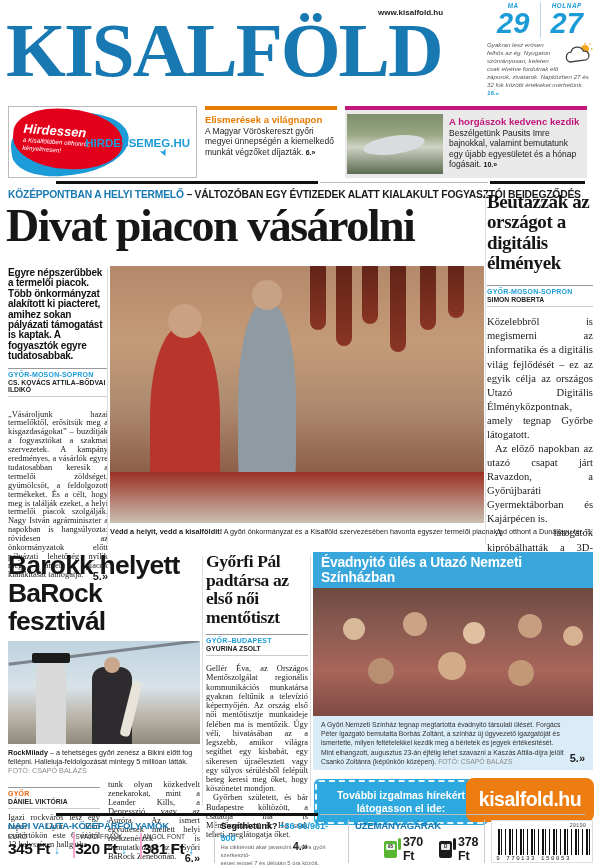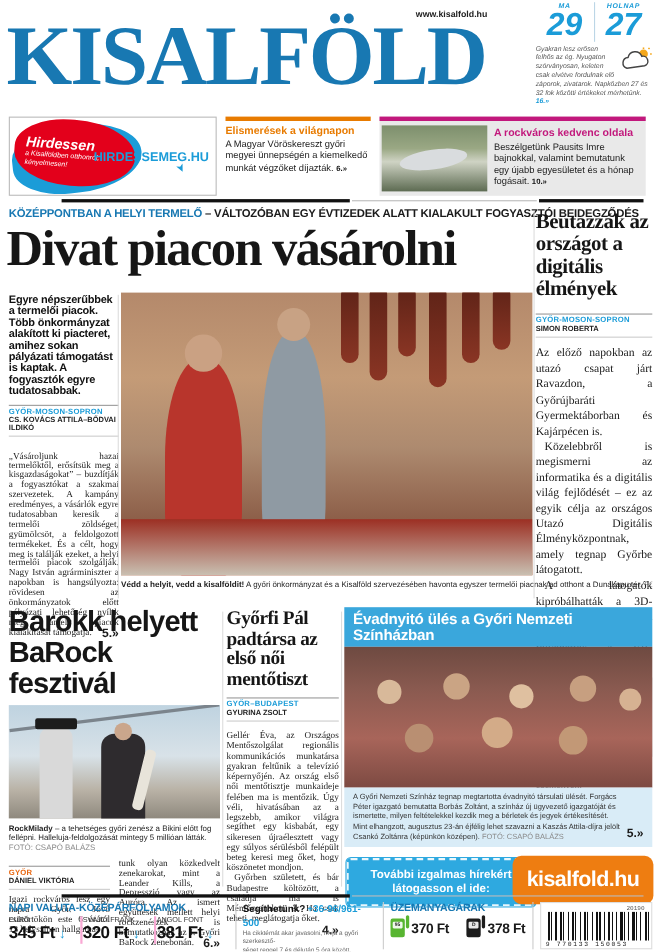--- a/index.html
+++ b/index.html
@@ -133,21 +133,21 @@
   .cur-row{display:flex;margin-top:2px;}
   .cur-cell{flex:1;text-align:left;}
   .cur-cell+.cur-cell{border-left:2px solid #f9a8d4;}
   .cur-label{font-size:6.6px;color:#333;}
   .cur-val{font-size:15.5px;font-weight:bold;color:#111;letter-spacing:-.5px;}
   .cur-arrow{color:#1b9cd8;font-size:12px;font-weight:bold;}
   .help{width:124px;font-size:5.8px;color:#666;line-height:1.35;}
   .help-title{font-size:9px;font-weight:bold;color:#111;}
   .help-phone{font-size:9px;font-weight:bold;color:#1b9cd8;}
   .fuel{width:126px;}
-  .fuel-row{display:flex;align-items:center;gap:6px;margin-top:4px;}
+  .fuel-row{display:flex;align-items:center;gap:6px;margin-top:4px;margin-left:29px;}
   .pump{width:13px;height:17px;border-radius:2px;position:relative;flex:none;}
   .pump .badge{position:absolute;left:2px;top:3px;width:9px;height:6px;background:rgba(255,255,255,.9);
       color:#222;font-size:4.5px;font-weight:bold;text-align:center;line-height:6px;border-radius:1px;}
   .pump .nozzle{position:absolute;right:-4px;top:-3px;width:3px;height:12px;border-radius:2px;}
   .pump-green{background:#58b531;}
   .pump-green .nozzle{background:#58b531;}
   .pump-black{background:#1c1c1c;}
   .pump-black .nozzle{background:#1c1c1c;}
   .fuel-val{font-size:12.5px;font-weight:bold;letter-spacing:-.3px;}
   .bc{width:104px;border:1px solid #ddd;position:relative;box-sizing:border-box;background:#fff;}
@@ -206,21 +206,21 @@
       <div class="p-head" style="color:#e87b00">Elismerések a világnapon</div>
       <div class="p-body"><span>A Magyar Vöröskereszt győri megyei ünnepségén a kiemelkedő munkát végzőket díjazták. </span><span class="ref-sm">6.»</span></div>
     </div>
 
     <div class="pbox pbox-fish">
       <div class="bar" style="background:#c2187c"></div>
       <div class="fish-photo">
         <div class="fish-fish"></div>
       </div>
       <div class="fish-txt">
-        <div class="p-head" style="color:#c2187c">A rockváros kedvenc oldala</div>
+        <div class="p-head" style="color:#c2187c">A horgászok kedvenc kezdik</div>
         <div class="p-body"><span>Beszélgetünk Pausits Imre bajnokkal, valamint bemutatunk egy újabb egyesületet és a hónap fogásait. </span><span class="ref-sm">10.»</span></div>
       </div>
     </div>
   </div>
 
   <div class="seprow" style="top:181px">
     <div class="seg blk" style="left:48px;width:262px"></div>
     <div class="seg thin" style="left:312px;width:168px"></div>
     <div class="seg blk" style="left:482px;width:95px"></div>
   </div>
@@ -252,22 +252,22 @@
   </div>
   <div class="mcap"><b>Védd a helyit, vedd a kisalföldit!</b><span> A győri önkormányzat és a Kisalföld szervezésében havonta egyszer termelői piacnak ad otthont a Dunakapu tér. </span><span class="credit">FOTÓ: H. G.</span></div>
 
   <div class="rightcol">
     <div class="r-head">Beutazzák az országot a digitális élmények</div>
     <div class="regblock">
       <div class="region">GYŐR-MOSON-SOPRON</div>
       <div class="byline">SIMON ROBERTA</div>
     </div>
     <div class="r-body">
+      <p>Közelebbről is megismerni az informatika és a digitális világ fejlődését – ez az egyik célja az országos Utazó Digitális Élményközpontnak, amely tegnap Győrbe látogatott.</p>
       <p>Az előző napokban az utazó csapat járt Ravazdon, a Győrújbaráti Gyermektáborban és Kajárpécen is.</p>
-      <p>Közelebbről is megismerni az informatika és a digitális világ fejlődését – ez az egyik célja az országos Utazó Digitális Élményközpontnak, amely tegnap Győrbe látogatott.</p>
       <p><span>A látogatók kipróbálhatták a 3D-nyomtatót, a drónt, a legórobotot és felvehették a VR-szemüveget is. </span><span class="r-pref">3.»</span></p>
     </div>
     <div class="vrphoto">
       <div class="vr-head"></div>
       <div class="vr-box"></div>
       <div class="vr-strap"></div>
     </div>
     <div class="r-cap"><b>A látogatók a VR-szemüveg elődjét is kipróbálhatták az eseményen.</b><span class="credit">FOTÓ: HUSZÁR GÁBOR</span></div>
   </div>
 
@@ -302,21 +302,21 @@
       <div class="region">GYŐR–BUDAPEST</div>
       <div class="byline">GYURINA ZSOLT</div>
     </div>
     <div class="m-body">
       <p class="bodyserif2">Gellér Éva, az Országos Mentőszolgálat regionális kommunikációs munkatársa gyakran feltűnik a televízió képernyőjén. Az ország első női mentőtisztje munkaideje felében ma is mentőzik. Úgy véli, hivatásában az a legszebb, amikor világra segíthet egy kisbabát, egy sikeresen újraélesztett vagy egy súlyos sérülésből felépült beteg keresi meg őket, hogy köszönetet mondjon.</p>
       <p class="bodyserif2"><span>Győrben született, és bár Budapestre költözött, a családja ma is Ménfőcsanakon él. Ha csak teheti, meglátogatja őket. </span><span class="pref">4.»</span></p>
     </div>
   </div>
 
   <div class="theatre">
-    <div class="t-banner">Évadnyitó ülés a Győri Nemzeti Színházban</div>
+    <div class="t-banner">Évadnyitó ülés a Utazó Nemzeti Színházban</div>
     <div class="t-photo">
       <div class="crowd" style="left:30px;top:30px;width:22px;height:22px;background:#d8b99a"></div>
       <div class="crowd" style="left:90px;top:24px;width:24px;height:24px;background:#caa484"></div>
       <div class="crowd" style="left:150px;top:34px;width:22px;height:22px;background:#dfc0a0"></div>
       <div class="crowd" style="left:205px;top:26px;width:24px;height:24px;background:#c79f80"></div>
       <div class="crowd" style="left:250px;top:38px;width:20px;height:20px;background:#d6b292"></div>
       <div class="crowd" style="left:55px;top:70px;width:26px;height:26px;background:#b98f72"></div>
       <div class="crowd" style="left:125px;top:64px;width:28px;height:28px;background:#d3ab88"></div>
       <div class="crowd" style="left:195px;top:72px;width:26px;height:26px;background:#c29876"></div>
     </div>

